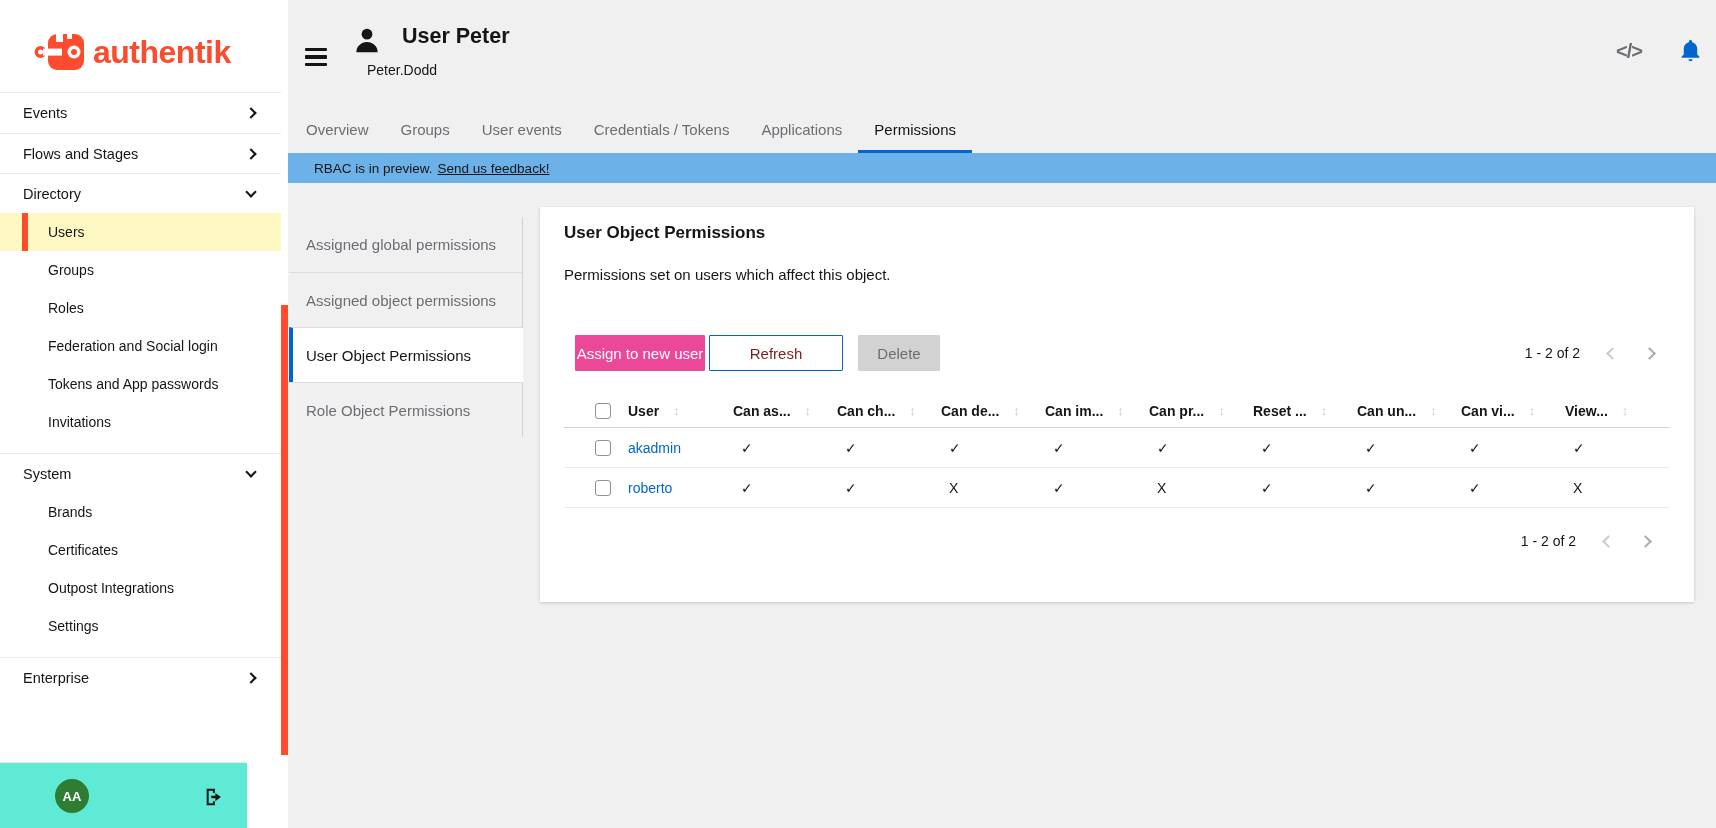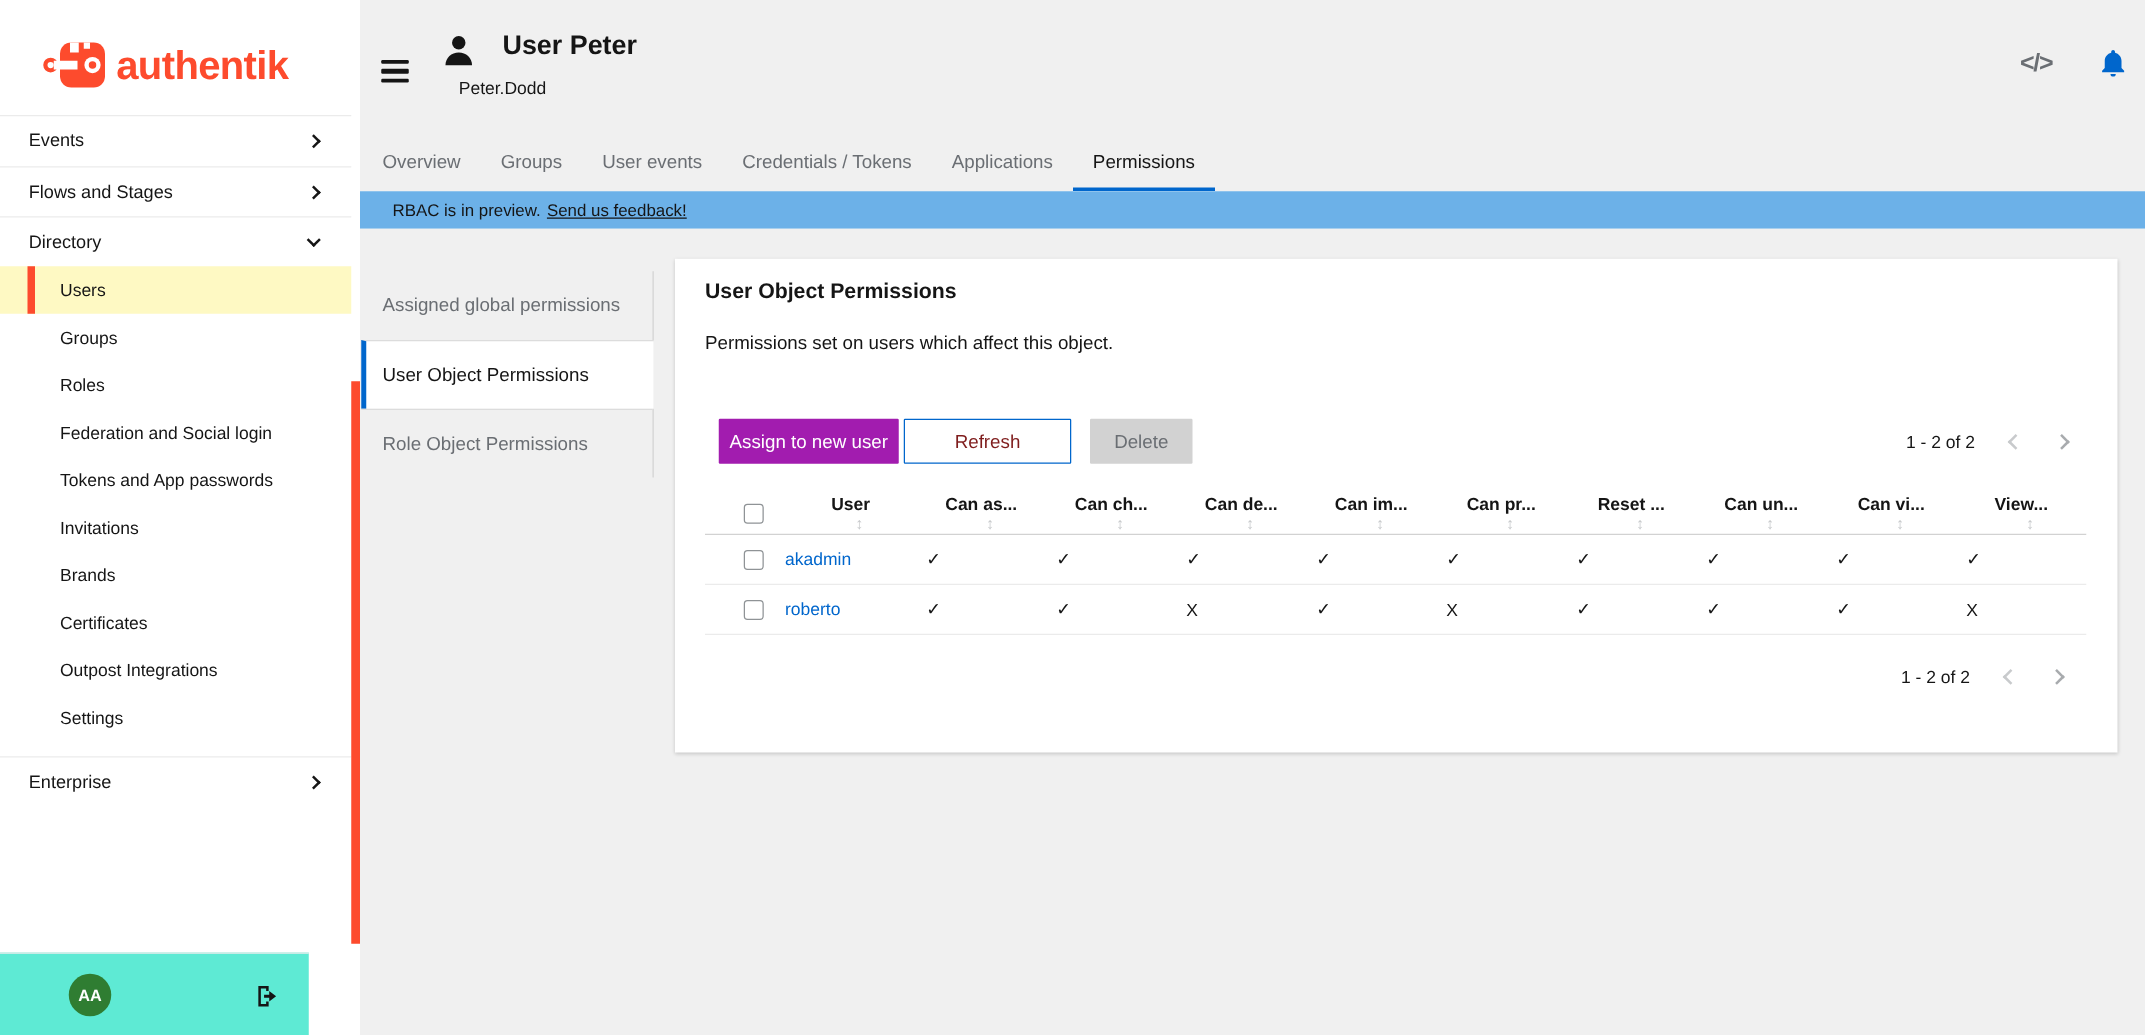--- a/index.html
+++ b/index.html
@@ -50,38 +50,38 @@
   .vtab { height:55px; display:flex; align-items:center; padding-left:17px; font-size:15px; color:#6a6e73; cursor:pointer; border-top:1px solid #dcdcdc; }
   .vtab.first { border-top:none; }
   .vtab.active { background:#fff; border-left:4px solid #0066cc; padding-left:13px; color:#151515; margin-right:-1px; }
 
   
   .card { position:absolute; left:252px; top:24px; width:1154px; height:395px; background:#fff; box-shadow:0 1px 3px rgba(0,0,0,0.18); }
   .card-title { position:absolute; left:24px; top:16px; font-size:17px; font-weight:700; }
   .card-desc { position:absolute; left:24px; top:59px; font-size:15px; }
   .toolbar { position:absolute; left:35px; right:40px; top:128px; height:36px; display:flex; align-items:center; }
   .btn { height:36px; font-size:15px; font-family:inherit; border:none; cursor:pointer; border-radius:1px; }
-  .btn.primary { width:144px; background:#a21caf; color:#fff; }
+  .btn.primary { width:130px; background:#ec4899; color:#fff; }
   .btn.secondary { width:134px; background:#fff; color:#7f1d1d; border:1px solid #0066cc; margin-left:4px; }
   .btn.disabled { width:82px; background:#d2d2d2; color:#6a6e73; margin-left:15px; cursor:default; }
   .pagination { display:flex; align-items:center; gap:28px; }
   .toolbar .pagination { margin-left:auto; }
   .pg-label { font-size:14px; }
   .pg-chev { width:9px; height:9px; border-right:2.5px solid #a8abae; border-bottom:2.5px solid #a8abae; cursor:pointer; }
   .pg-chev.prev { transform:rotate(135deg); border-color:#c8cacc; }
   .pg-chev.next { transform:rotate(-45deg); }
   .pg-bottom { position:absolute; right:44px; top:326px; }
 
   
   .ptable { position:absolute; left:24px; top:187px; width:1105px; }
   .trow { display:grid; grid-template-columns:64px 105px repeat(9,104px); align-items:center; height:40px; border-bottom:1px solid #ebebeb; }
   .trow.thead { height:34px; border-bottom:1px solid #d2d2d2; }
   .cbcell { padding-left:31px; }
   .checkbox { width:16px; height:16px; background:#fff; border:1px solid #8f9396; border-radius:3px; cursor:pointer; }
-  .th { font-size:14px; font-weight:700; display:flex; align-items:center;flex-direction:column; }
+  .th { font-size:14px; font-weight:700; display:flex; align-items:center; }
   .sort { font-size:13px; color:#c8cacc; margin-left:14px; cursor:pointer; font-weight:400; }
   .usercell a { font-size:14px; color:#0066cc; text-decoration:none; cursor:pointer; }
   .val { font-size:14px; padding-left:8px; }
 </style>
 </head>
 <body>
 
 <div class="screen">
 
   <aside class="sidebar">
@@ -121,20 +121,24 @@
           <span>Roles</span>
         </div>
         <div class="nav-child">
           <span>Federation and Social login</span>
         </div>
         <div class="nav-child">
           <span>Tokens and App passwords</span>
         </div>
         <div class="nav-child">
           <span>Invitations</span>
+        </div>
+        <div class="nav-group gap">
+          <span>System</span>
+          <span class="chev down"></span>
         </div>
         <div class="nav-child">
           <span>Brands</span>
         </div>
         <div class="nav-child">
           <span>Certificates</span>
         </div>
         <div class="nav-child">
           <span>Outpost Integrations</span>
         </div>
@@ -187,20 +191,21 @@
     </header>
 
     <div class="banner">
       <span>RBAC is in preview.</span>
       <a>Send us feedback!</a>
     </div>
 
     <section class="content">
       <div class="vtabs" id="vtabs">
           <div class="vtab first">Assigned global permissions</div>
+          <div class="vtab">Assigned object permissions</div>
           <div class="vtab active">User Object Permissions</div>
           <div class="vtab">Role Object Permissions</div>
         </div>
 
       <div class="card">
         <h2 class="card-title">User Object Permissions</h2>
         <p class="card-desc">Permissions set on users which affect this object.</p>
 
         <div class="toolbar">
           <button class="btn primary">Assign to new user</button>

